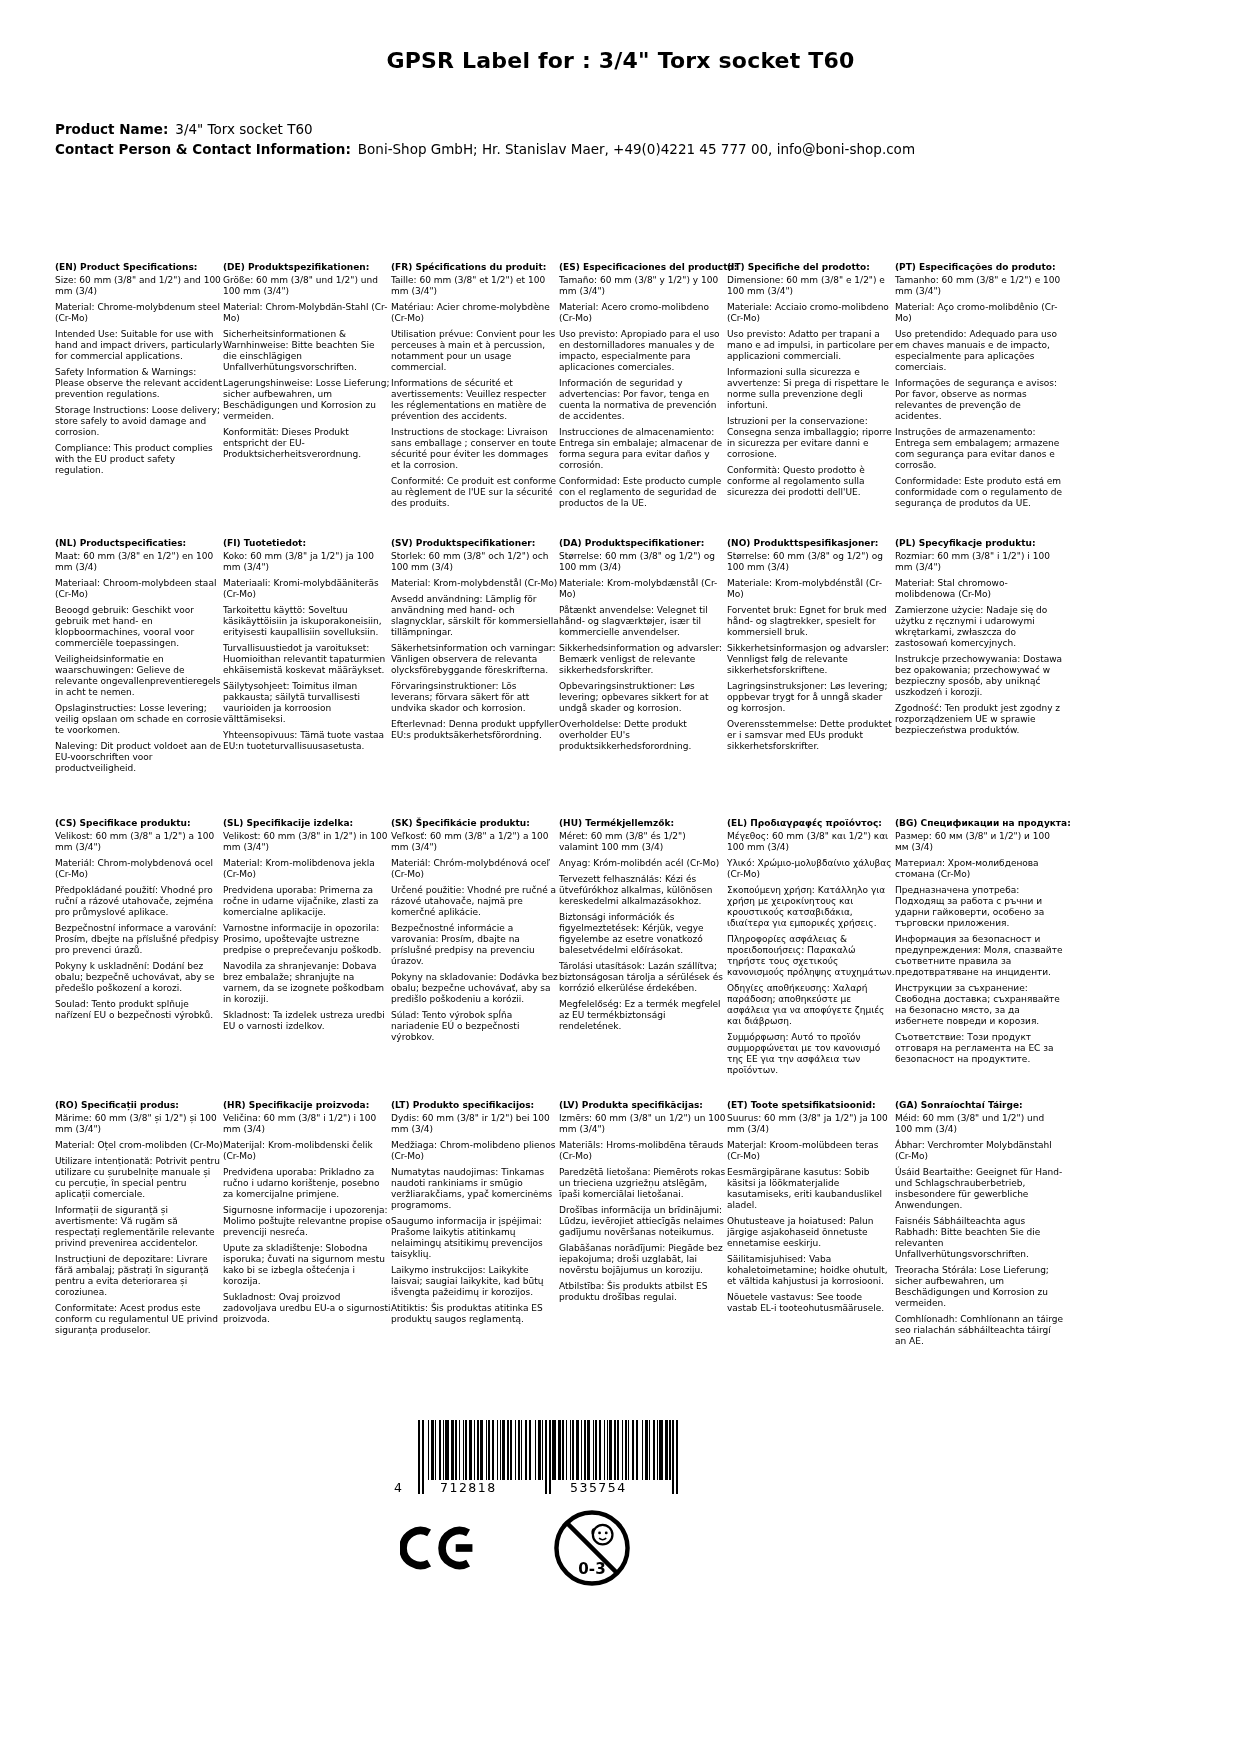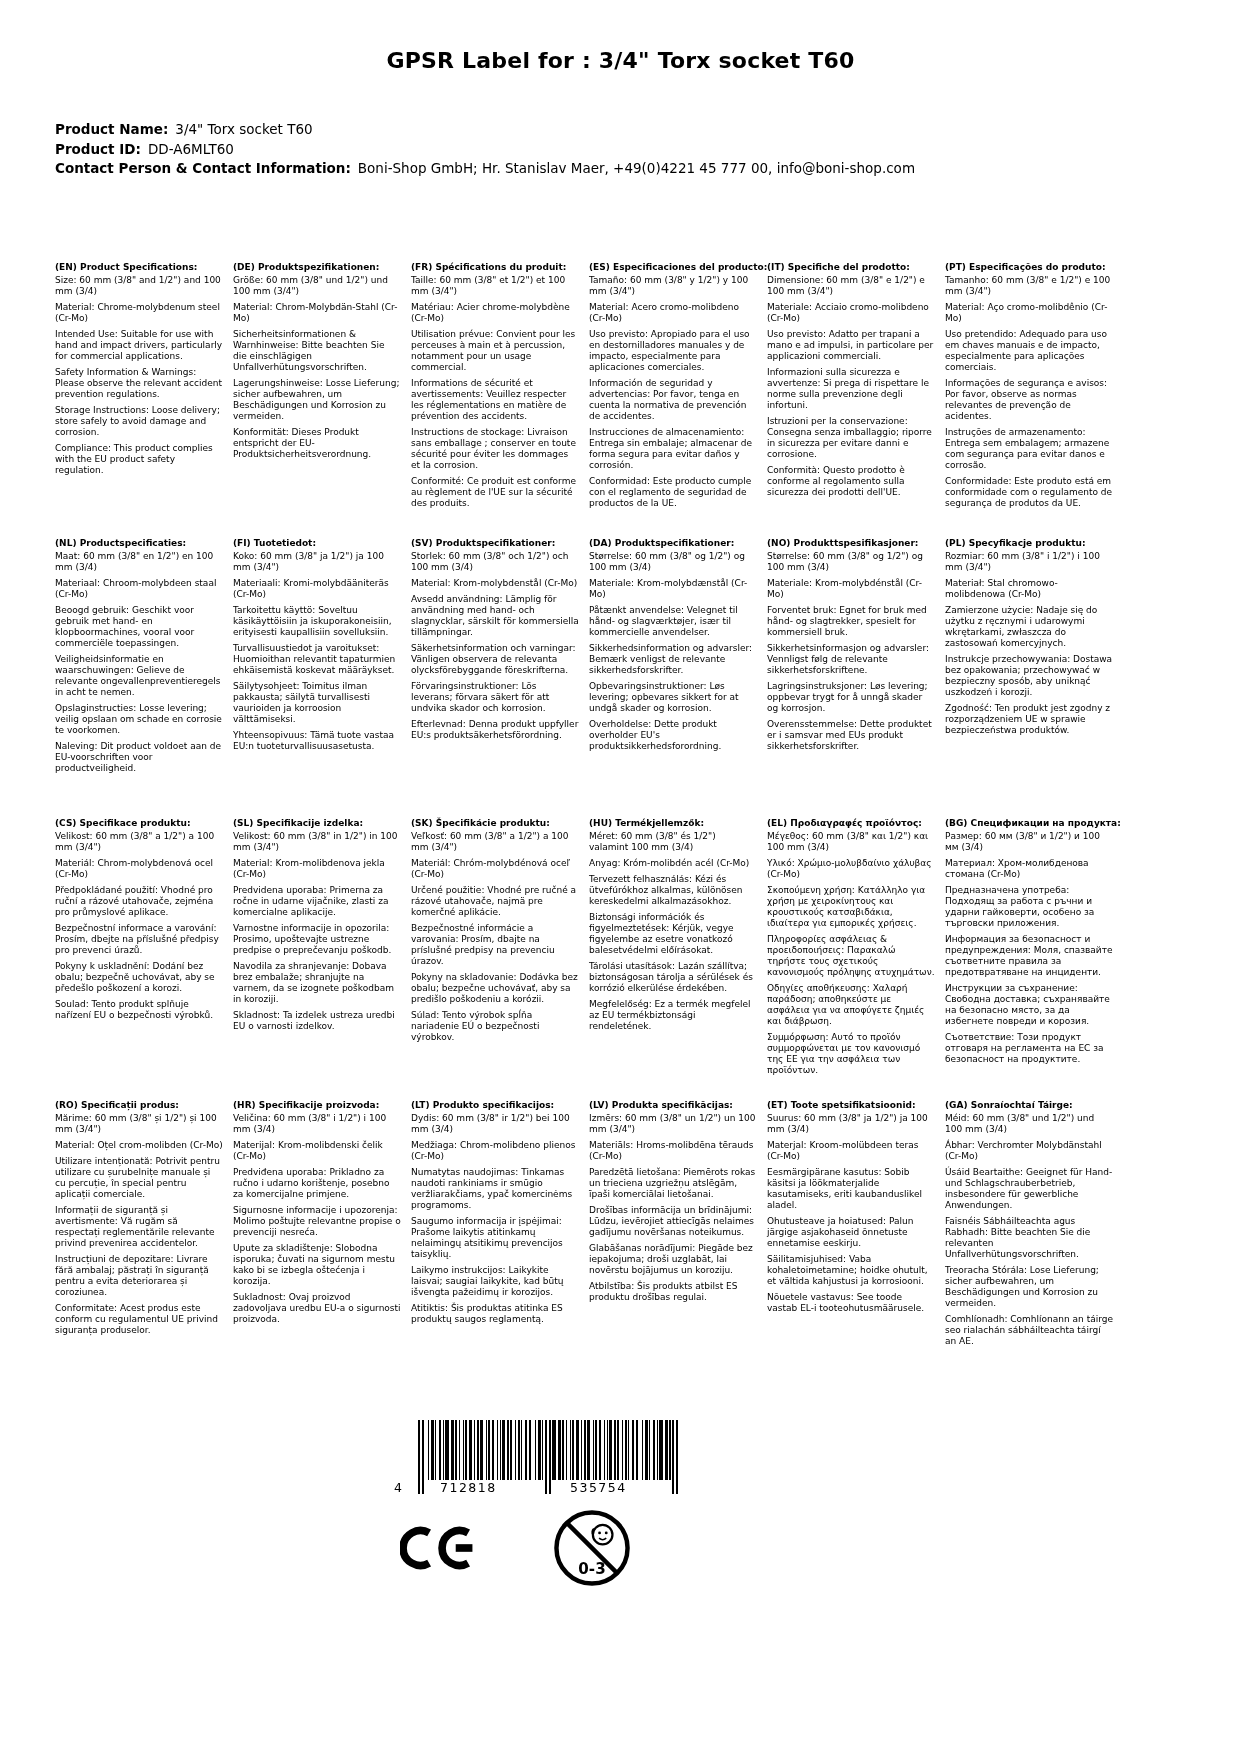--- a/index.html
+++ b/index.html
@@ -11,21 +11,21 @@
     position:absolute; top:48px; left:0; width:100%; text-align:center;
     font-size:22px; font-weight:bold; letter-spacing:0.2px;
   }
   .product-info { position:absolute; top:120px; left:55px; }
   .pi-row { font-size:13.5px; line-height:19.5px; }
   .pi-label { font-weight:bold; }
   .pi-value { margin-left:7px; }
 
   .spec-grid {
     position:absolute; top:262px; left:55px; width:1060px;
-    display:grid; grid-template-columns:repeat(6,168px); column-gap:10px;
+    display:grid; grid-template-columns:repeat(6,168px); 
     grid-template-rows:276px 280px 282px auto;
   }
   .blk { overflow:visible; }
   .blk-h { font-size:9px; font-weight:bold; margin:0 0 3px 0; white-space:nowrap; }
   .blk-b .blk-p { font-size:9px; line-height:11px; margin:0 0 5px 0; }
 
   .footer { position:absolute; left:0; top:1400px; width:1241px; height:354px; }
   .barcode { position:absolute; left:390px; top:20px; width:290px; height:80px; }
   .barcode .bars { position:absolute; left:28px; top:0; }
   .bc-digit { position:absolute; font-size:12.5px; letter-spacing:1.5px; top:60px; background:#fff; padding:0 2px; }
@@ -38,23 +38,20 @@
 </head>
 <body>
 
 <div class="page">
 
   <div class="title">GPSR Label for : 3/4" Torx socket T60</div>
 
   <div class="product-info">
     <div class="pi-row">
       <span class="pi-label">Product Name:</span><span class="pi-value">3/4" Torx socket T60</span>
-    </div>
-    <div class="pi-row">
-      <span class="pi-label">Product ID:</span><span class="pi-value">DD-A6MLT60</span>
     </div>
     <div class="pi-row">
       <span class="pi-label">Contact Person &amp; Contact Information:</span><span class="pi-value">Boni-Shop GmbH; Hr. Stanislav Maer, +49(0)4221 45 777 00, info@boni-shop.com</span>
     </div>
   </div>
 
   <div class="spec-grid">
     <section class="blk">
         <h3 class="blk-h">(EN) Product Specifications:</h3>
         <div class="blk-b">

